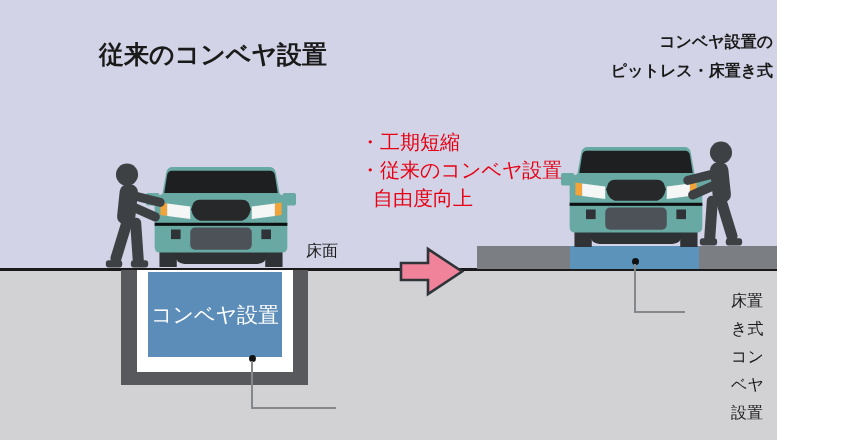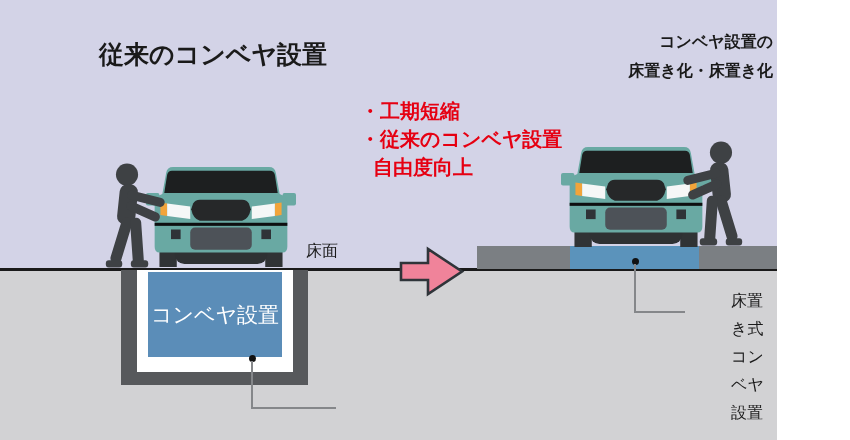--- a/index.html
+++ b/index.html
@@ -9,21 +9,21 @@
     background:#d2d2d4;
   }
   .sky{position:absolute;left:0;top:0;width:850px;height:269px;background:#d3d3e7;}
   .ground{position:absolute;left:0;top:269px;width:850px;height:171px;background:#d2d2d4;}
   .floor-line{position:absolute;left:0;top:268px;width:850px;height:3px;background:#1a1a1a;}
 
   .title{position:absolute;color:#1a1a1a;font-weight:700;font-size:25px;line-height:28px;letter-spacing:0;}
   .title-left{left:99px;top:40px;width:240px;}
   .title-right{left:495px;top:27px;width:278px;font-size:16px;line-height:29px;text-align:right;}
 
-  .benefits{position:absolute;left:360px;top:97px;color:#e60012;font-weight:700;font-size:20px;line-height:28px;}
+  .benefits{position:absolute;left:360px;top:128px;color:#e60012;font-weight:400;font-size:20px;line-height:28px;}
   .benefits .indent{padding-left:13px;}
 
   .label{position:absolute;color:#1a1a1a;font-size:16px;line-height:26px;}
   .floor-label{left:306px;top:238px;}
   .pit-caption{left:344px;top:394px;}
   .platform-caption{left:691px;top:287px;line-height:28px;margin-left:40px;}
 
   
   .pit-outer{position:absolute;left:121px;top:270px;width:187px;height:115px;background:#57595c;}
   .pit-white{position:absolute;left:16px;top:0;width:156px;height:102px;background:#ffffff;}
@@ -114,21 +114,21 @@
   <svg class="svg-abs" style="left:102px;top:162px;" width="77" height="106">
     <use href="#worker" width="77" height="106"></use>
   </svg>
 
   <svg class="svg-abs" style="left:398px;top:246px;" width="68" height="51" viewBox="0 0 68 51">
     <polygon points="3,17 30,17 30,3 64,25.5 30,48 30,34 3,34" fill="#f0839a" stroke="#2f3439" stroke-width="2.6"></polygon>
   </svg>
 
   <div class="title title-right">
     <div>コンベヤ設置の</div>
-    <div>床置き化・床置き化</div>
+    <div>ピットレス・床置き式</div>
   </div>
 
   <div class="benefits">
     <div>・工期短縮</div>
     <div>・従来のコンベヤ設置</div>
     <div class="indent">自由度向上</div>
   </div>
 
   <div class="platform">
     <div class="platform-blue"></div>

